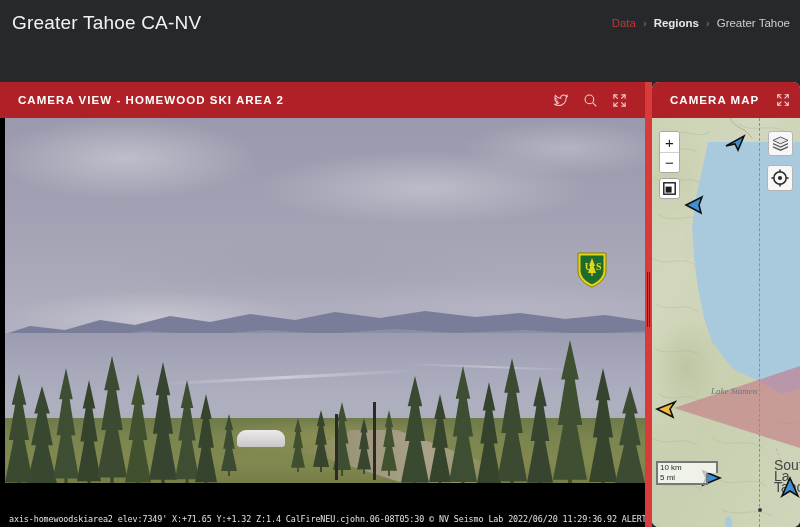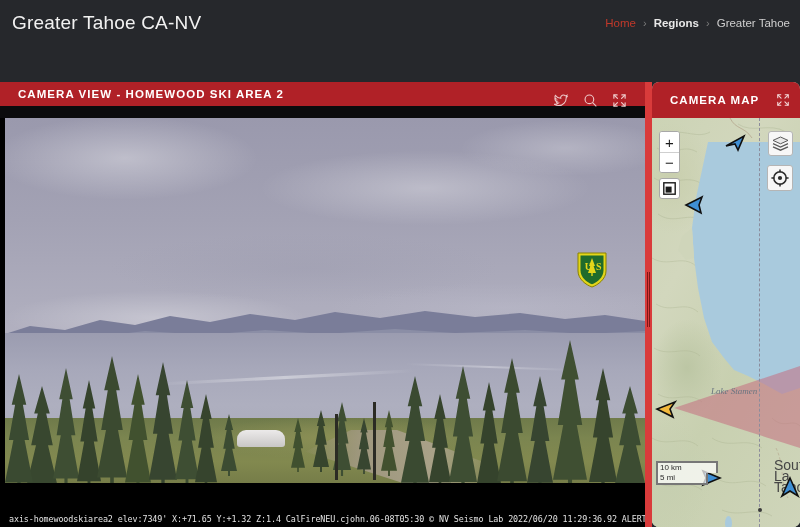--- a/index.html
+++ b/index.html
@@ -33,21 +33,21 @@
   .bc-sep { color: #7d7d7d; font-size: 11px; }
 
   
   .cam-panel {
     position: absolute; left: 0; top: 82px;
     width: 645px; height: 445px;
     background: #0b0b0d;
   }
   .cam-header {
     position: absolute; left: 0; top: 0;
-    width: 645px; height: 24px;
+    width: 645px; height: 36px;
     background: #b02127;
     display: flex; align-items: center;
   }
   .cam-title {
     margin-left: 18px;
     color: #fff; font-size: 11.5px; font-weight: bold;
     letter-spacing: 1.05px;
   }
   .cam-tools {
     position: absolute; right: 18px; top: 0; height: 36px;
@@ -279,21 +279,21 @@
     font-size: 8.4px; line-height: 11px; color: #2d2d2d;
   }
   .attribution a { color: #3a86c8; text-decoration: none; }
 </style>
 </head>
 <body>
 
 <div class="topbar">
   <div class="page-title">Greater Tahoe CA-NV</div>
   <div class="breadcrumb">
-    <span class="bc-home">Home</span>
+    <span class="bc-home">Data</span>
     <span class="bc-sep">›</span>
     <span class="bc-regions">Regions</span>
     <span class="bc-sep">›</span>
     <span class="bc-current">Greater Tahoe</span>
   </div>
 </div>
 
 <div class="cam-panel">
 
   <div class="cam-header">

